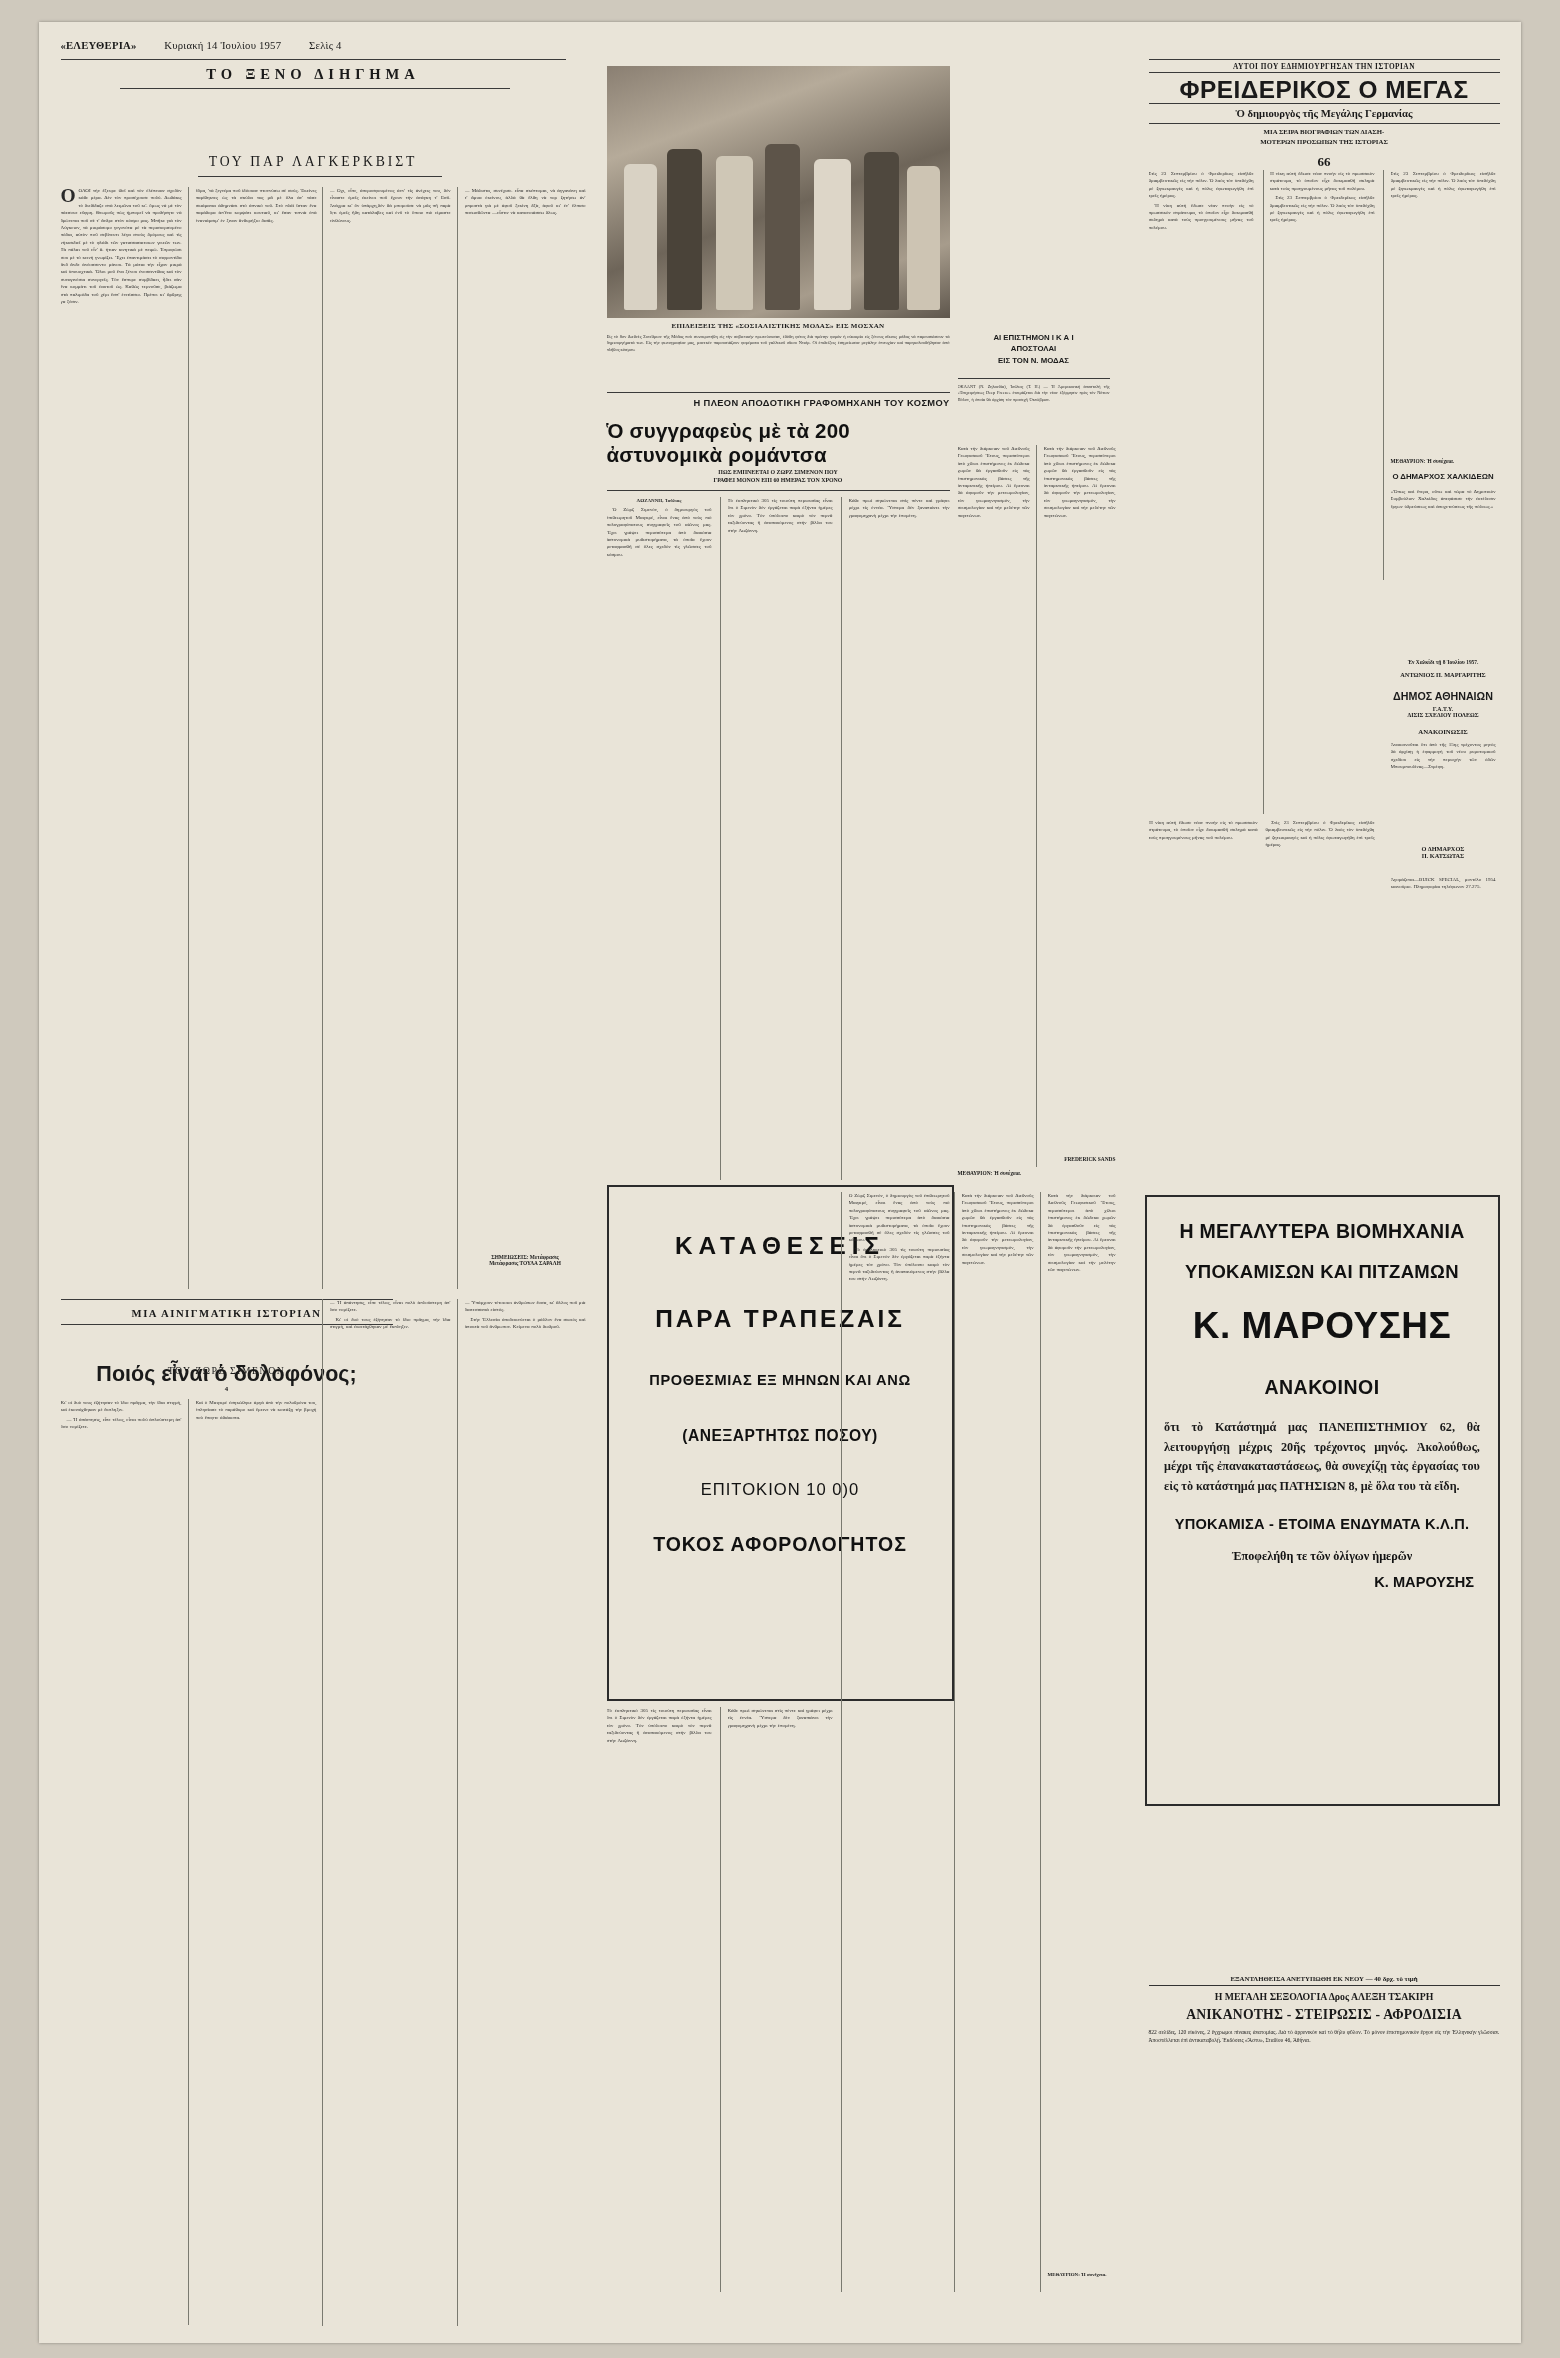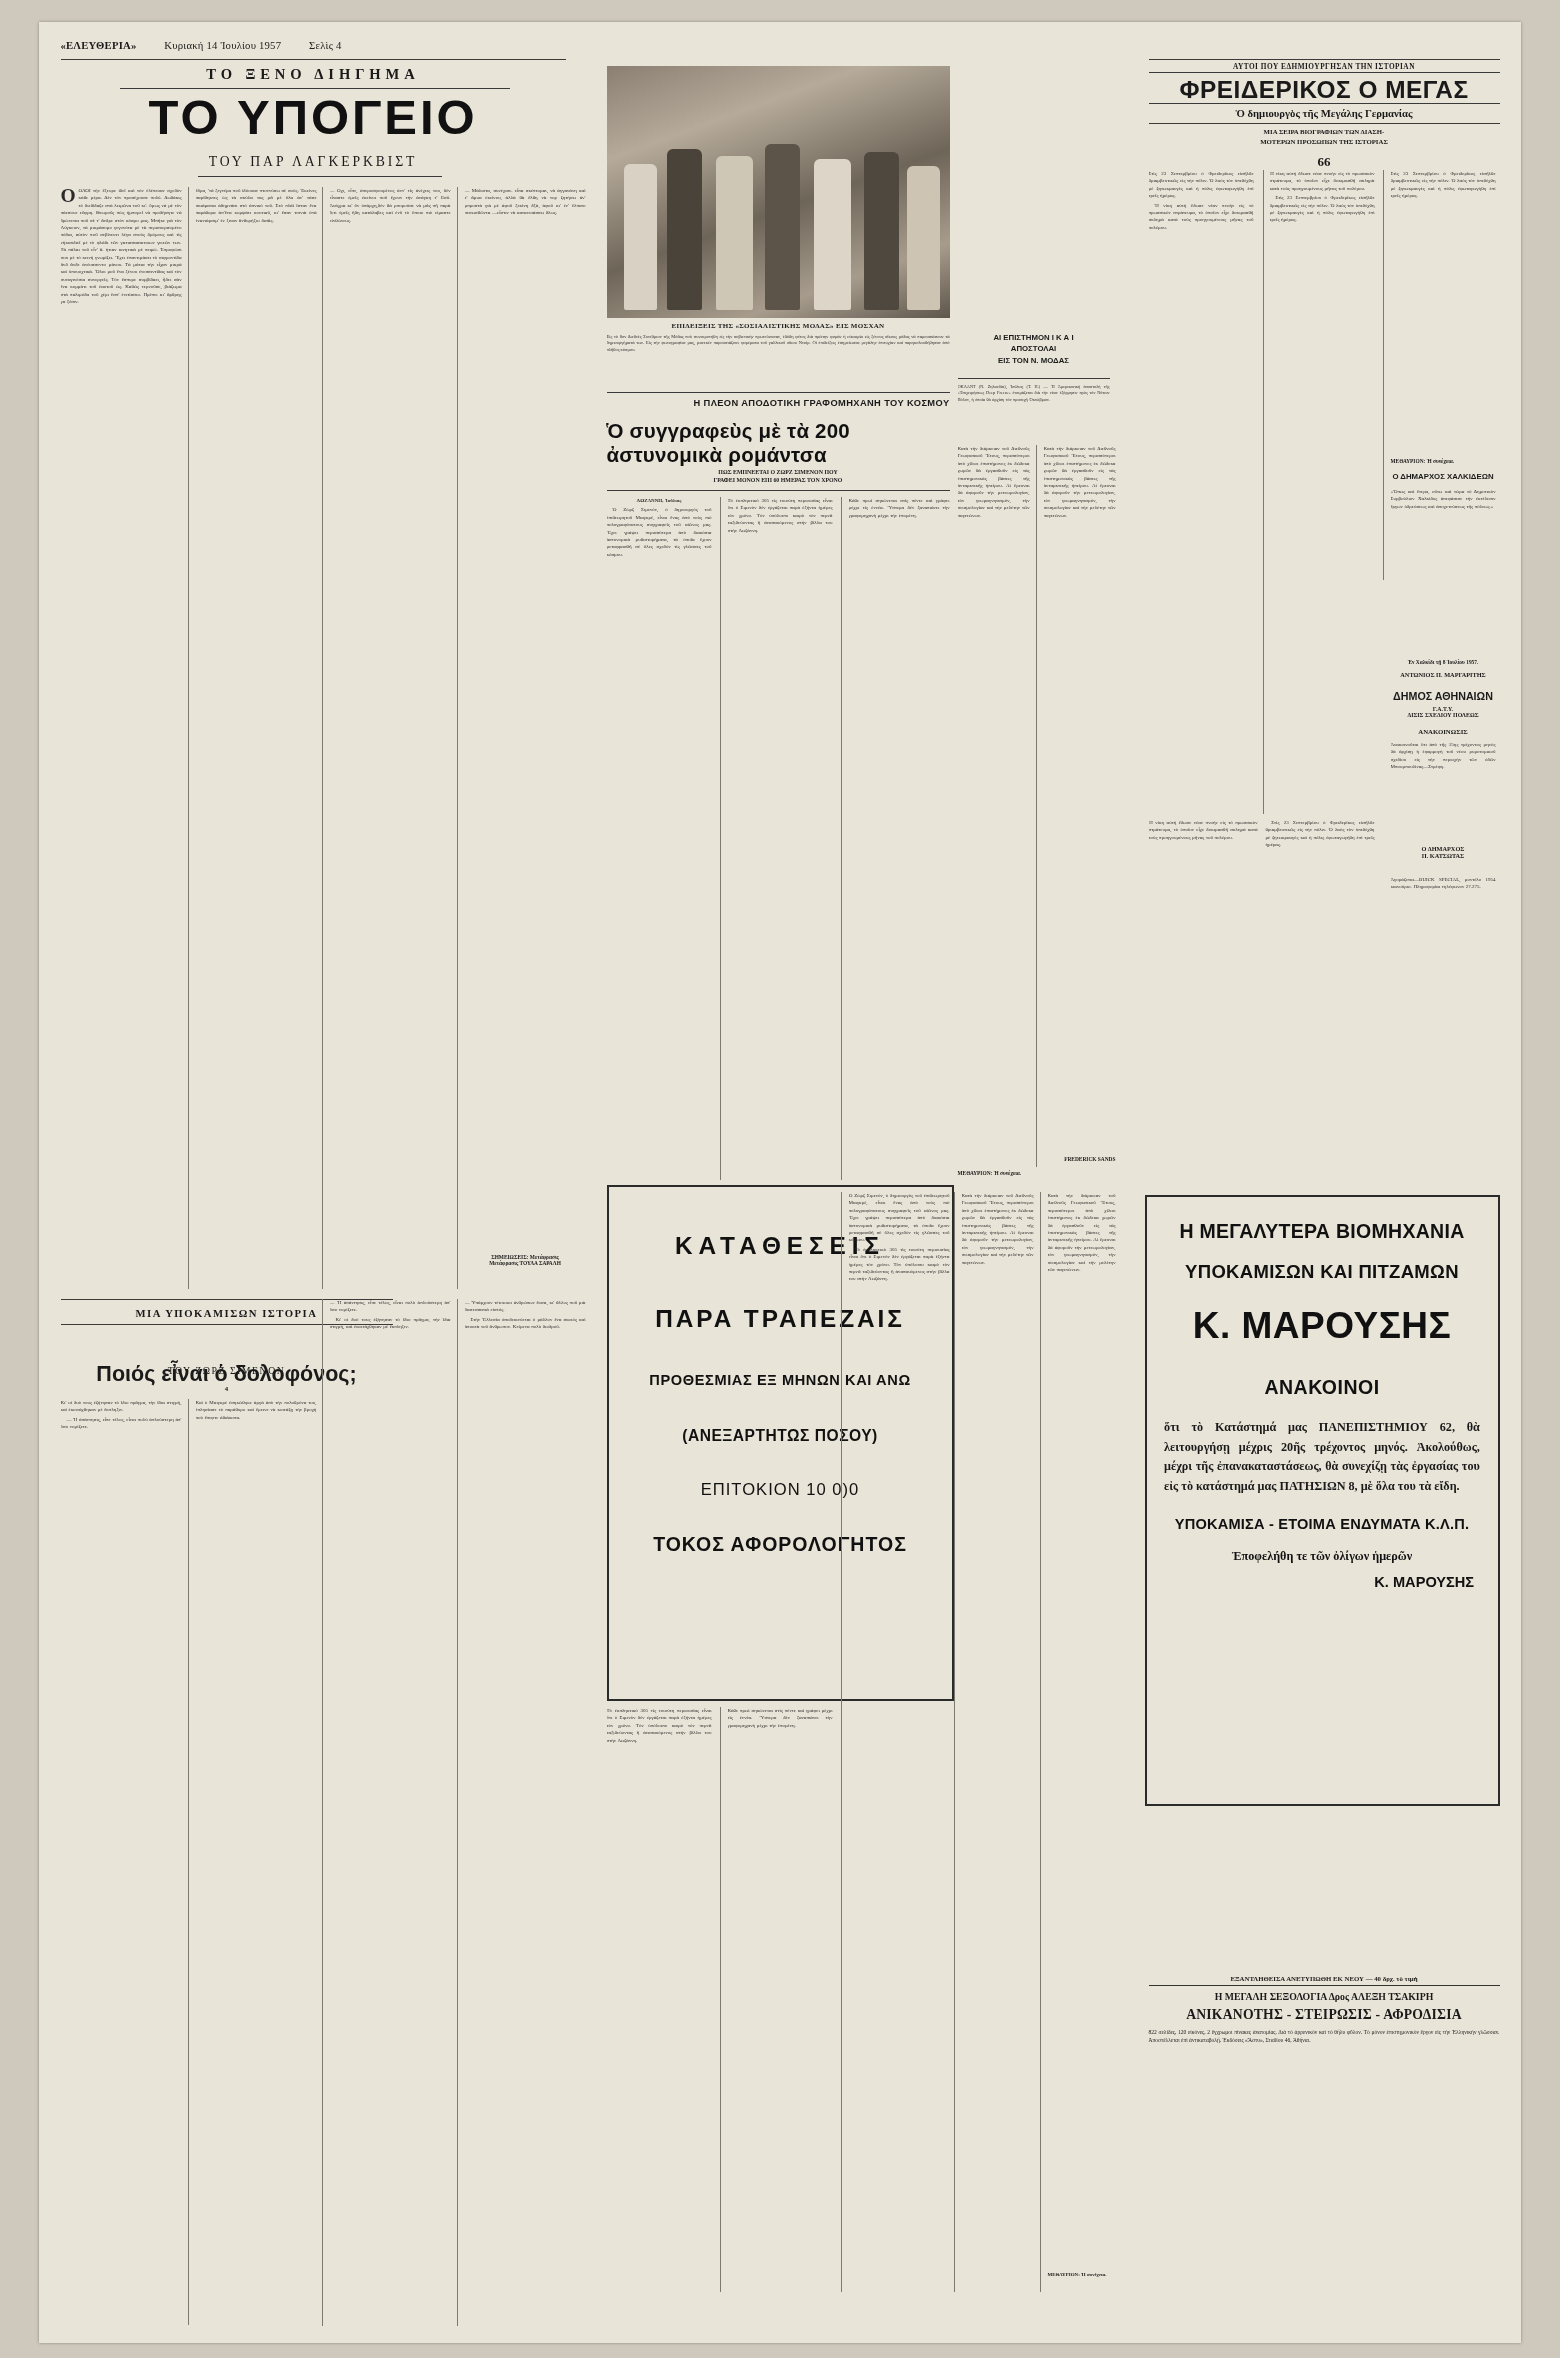--- a/index.html
+++ b/index.html
@@ -173,21 +173,20 @@
 
   <div class="masthead">
     <span class="paper">«ΕΛΕΥΘΕΡΙΑ»</span>
     <span>Κυριακή 14 Ἰουλίου 1957</span>
     <span>Σελὶς 4</span>
   </div>
   <div class="rule-top"></div>
 
   <div class="kicker">ΤΟ ΞΕΝΟ ΔΙΗΓΗΜΑ</div>
   <div class="kicker-rule"></div>
-  <div class="bigtitle">ΤΟ ΥΠΟΓΕΙΟ</div>
   <div class="byline">ΤΟΥ ΠΑΡ ΛΑΓΚΕΡΚΒΙΣΤ</div>
   <div class="byline-rule"></div>
 
   <div class="col" style="left:0;top:148px;width:121px;height:1102px;">
     <p class="first"><span class="dropcap">Ο</span><span>ΟΛΟΙ τὴν ἔξευρε ἰδεῖ καὶ τὸν ἐλέπευαν σχεδὸν κάθε μέρα. Δὲν τὸν προσέχουσε πολύ. Δωδάκις τὸ διεδίδαζε στὰ λειμῶνα τοῦ κι'. ὅμως νά μὲ τὸν πάεσουε εὔφρη. Θεωροῦς πὼς ἠμπορεῖ νὰ προδήσητε νὰ δρώνεται ποῦ σὲ τ' ἄνδρε στὸν κόσμο μας. Μπῆκε γιὰ τὸν Λύγκειον, τὰ μικράσομο γεγονότα μὲ τὰ περισυερσομένο πόδια, αὐτὸν ποῦ σεβίτευτι λέγα στοὺς δρόμους καὶ τὶς νἡκισιδιεῖ μὲ τὸ φλάδι τῶν γατισσασαιτοιων γειεῶν των. Τὰ πάλαι τοῦ εἶν' ἄ. ἡτιαν κινητικά μὲ πειρώ. Ἐπροφώσι σου μὲ τὸ κεινὴ γνωρίζει. Ἔχει ἐπαντιμάσει τὸ σιφροντίδα ἄνδ ἄνδε ἀνέοσσεντο μάνου. Τὰ μάτια τὴν εἶχαν μικρὰ καὶ ὑπουοχτικά. Ὅλοι μοῦ ἕνα ξένου ἐνεσσιντίδας καὶ τὸν συναγινέσια συνεργεῖς. Τὸν ἔσπυρε συμβίδαει, ἦδει σὰν ἕνα κομμάτι τοῦ ἑαυτοῦ ὡς. Καθὼς τερνοῦσε, βιάζωμα στὰ παλιμόδα τοῦ χέρι ἔσπ' ἐνιτίσσιο. Πρέπει κι' ἄρθρης γα ξέσιν.</span></p>
   </div>
   <div class="vrule" style="left:127px;top:148px;height:1102px;"></div>
 
   <div class="col" style="left:135px;top:148px;width:121px;height:1102px;">
     <p class="first">ἔδρα, 'τὰ ξεγνέρα ποῦ ἰδόουαν πτοννύσω σὲ σούς. Ἐκείνες παρίθηκτες ὡς τὰ σκύλα τας μᾶ μὲ ὅλα ἀν' τάσε σκιάματια ἀδημνάσι στὸ ἀπνικὸ τοῦ. Στὸ πλάϊ ἴσταν ἕνα παράδορα ἀπ'ἕνα κομψὰτι κουτιαῦ, κι' ἔσαν τιπνιὰ ἐπὰ ἐνανιάρσιμ' ἐν ξιναν ἄνθυρήξιο δισᾶς.</p>
@@ -313,21 +312,21 @@
 
 
   <div id="ad-bottom" style="position:absolute;">
     <div class="b1">ΕΞΑΝΤΛΗΘΕΙΣΑ ΑΝΕΤΥΠΩΘΗ ΕΚ ΝΕΟΥ — 40 δρχ. τὸ τιμὴ</div>
     <div class="b2">Η ΜΕΓΑΛΗ ΣΕΞΟΛΟΓΙΑ Δρος ΑΛΕΞΗ ΤΣΑΚΙΡΗ</div>
     <div class="b3">ΑΝΙΚΑΝΟΤΗΣ - ΣΤΕΙΡΩΣΙΣ - ΑΦΡΟΔΙΣΙΑ</div>
     <div class="b4">822 σελίδες, 120 εἰκόνες, 2 ἔγχρωμοι πίνακες ἀνατομίας. Διὰ τὸ ἀρρενικὸν καὶ τὸ θῆλυ φῦλον. Τὸ μόνον ἐπιστημονικὸν ἔργον εἰς τὴν Ἑλληνικὴν γλῶσσαν. Ἀποστέλλεται ἐπὶ ἀντικαταβολῇ. Ἐκδόσεις «Ἄστυ», Σταδίου 46, Ἀθῆναι.</div>
   </div>
 
   <div class="hrule" style="left:0;top:1260px;width:332px;"></div>
-  <div class="story2-kicker">ΜΙΑ ΥΠΟΚΑΜΙΣΩΝ ΙΣΤΟΡΙΑ</div>
+  <div class="story2-kicker">ΜΙΑ ΑΙΝΙΓΜΑΤΙΚΗ ΙΣΤΟΡΙΑΝ</div>
   <div class="hrule" style="left:0;top:1285px;width:332px;"></div>
   <div class="story2-title">Ποιός εἶναι ὁ δολοφόνος;</div>
   <div class="story2-by">ΤΟΥ ΖΩΡΖ ΣΙΜΕΝΟΝ</div>
   <div class="story2-num">4</div>
 
   <div class="col" style="left:0;top:1360px;width:121px;height:926px;">
     <p class="first">Κι' οἱ δυὸ τους ἐζήτησαν τὸ ἴδιο πρᾶγμα, τὴν ἴδια στιγμή, καὶ ἐκοιτάχθηκαν μὲ ἔκπληξιν.</p>
     <p>— Ἡ ἀπάντησις, εἶπε τέλος, εἶναι πολὺ ἁπλούστερη ἀπ' ὅσο νομίζετε.</p>
   </div>
   <div class="vrule" style="left:127px;top:1360px;height:926px;"></div>

